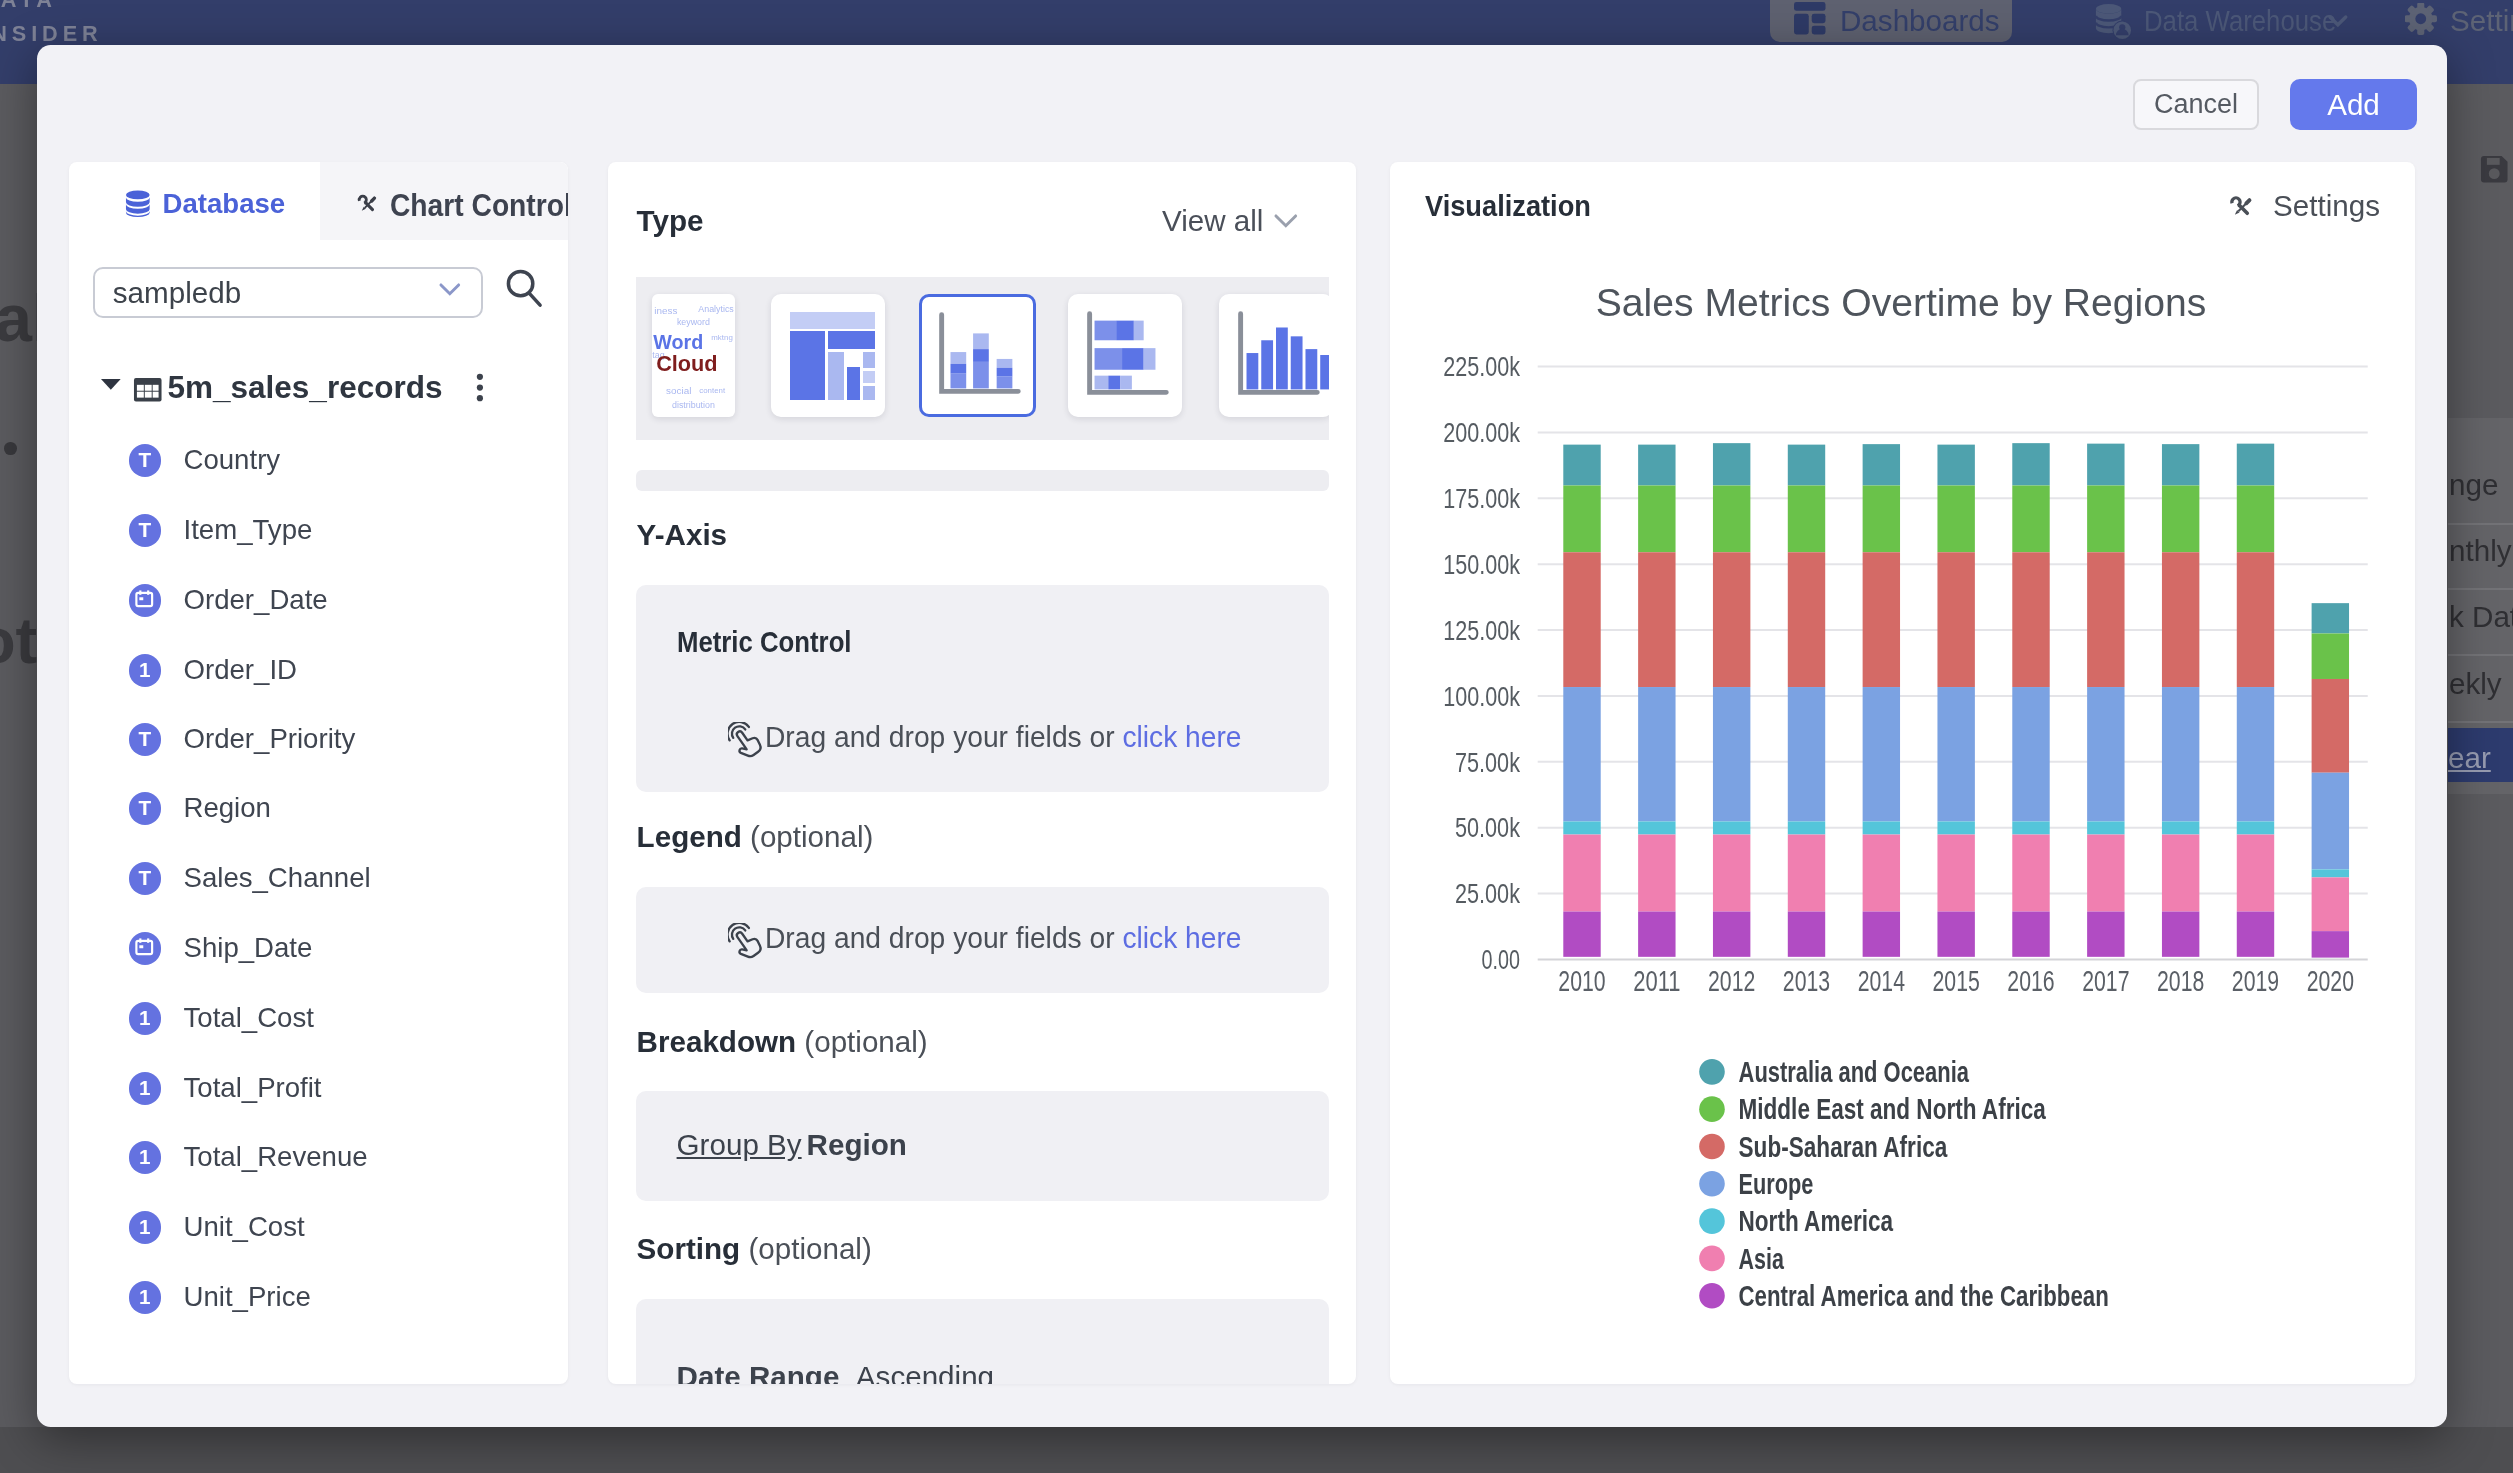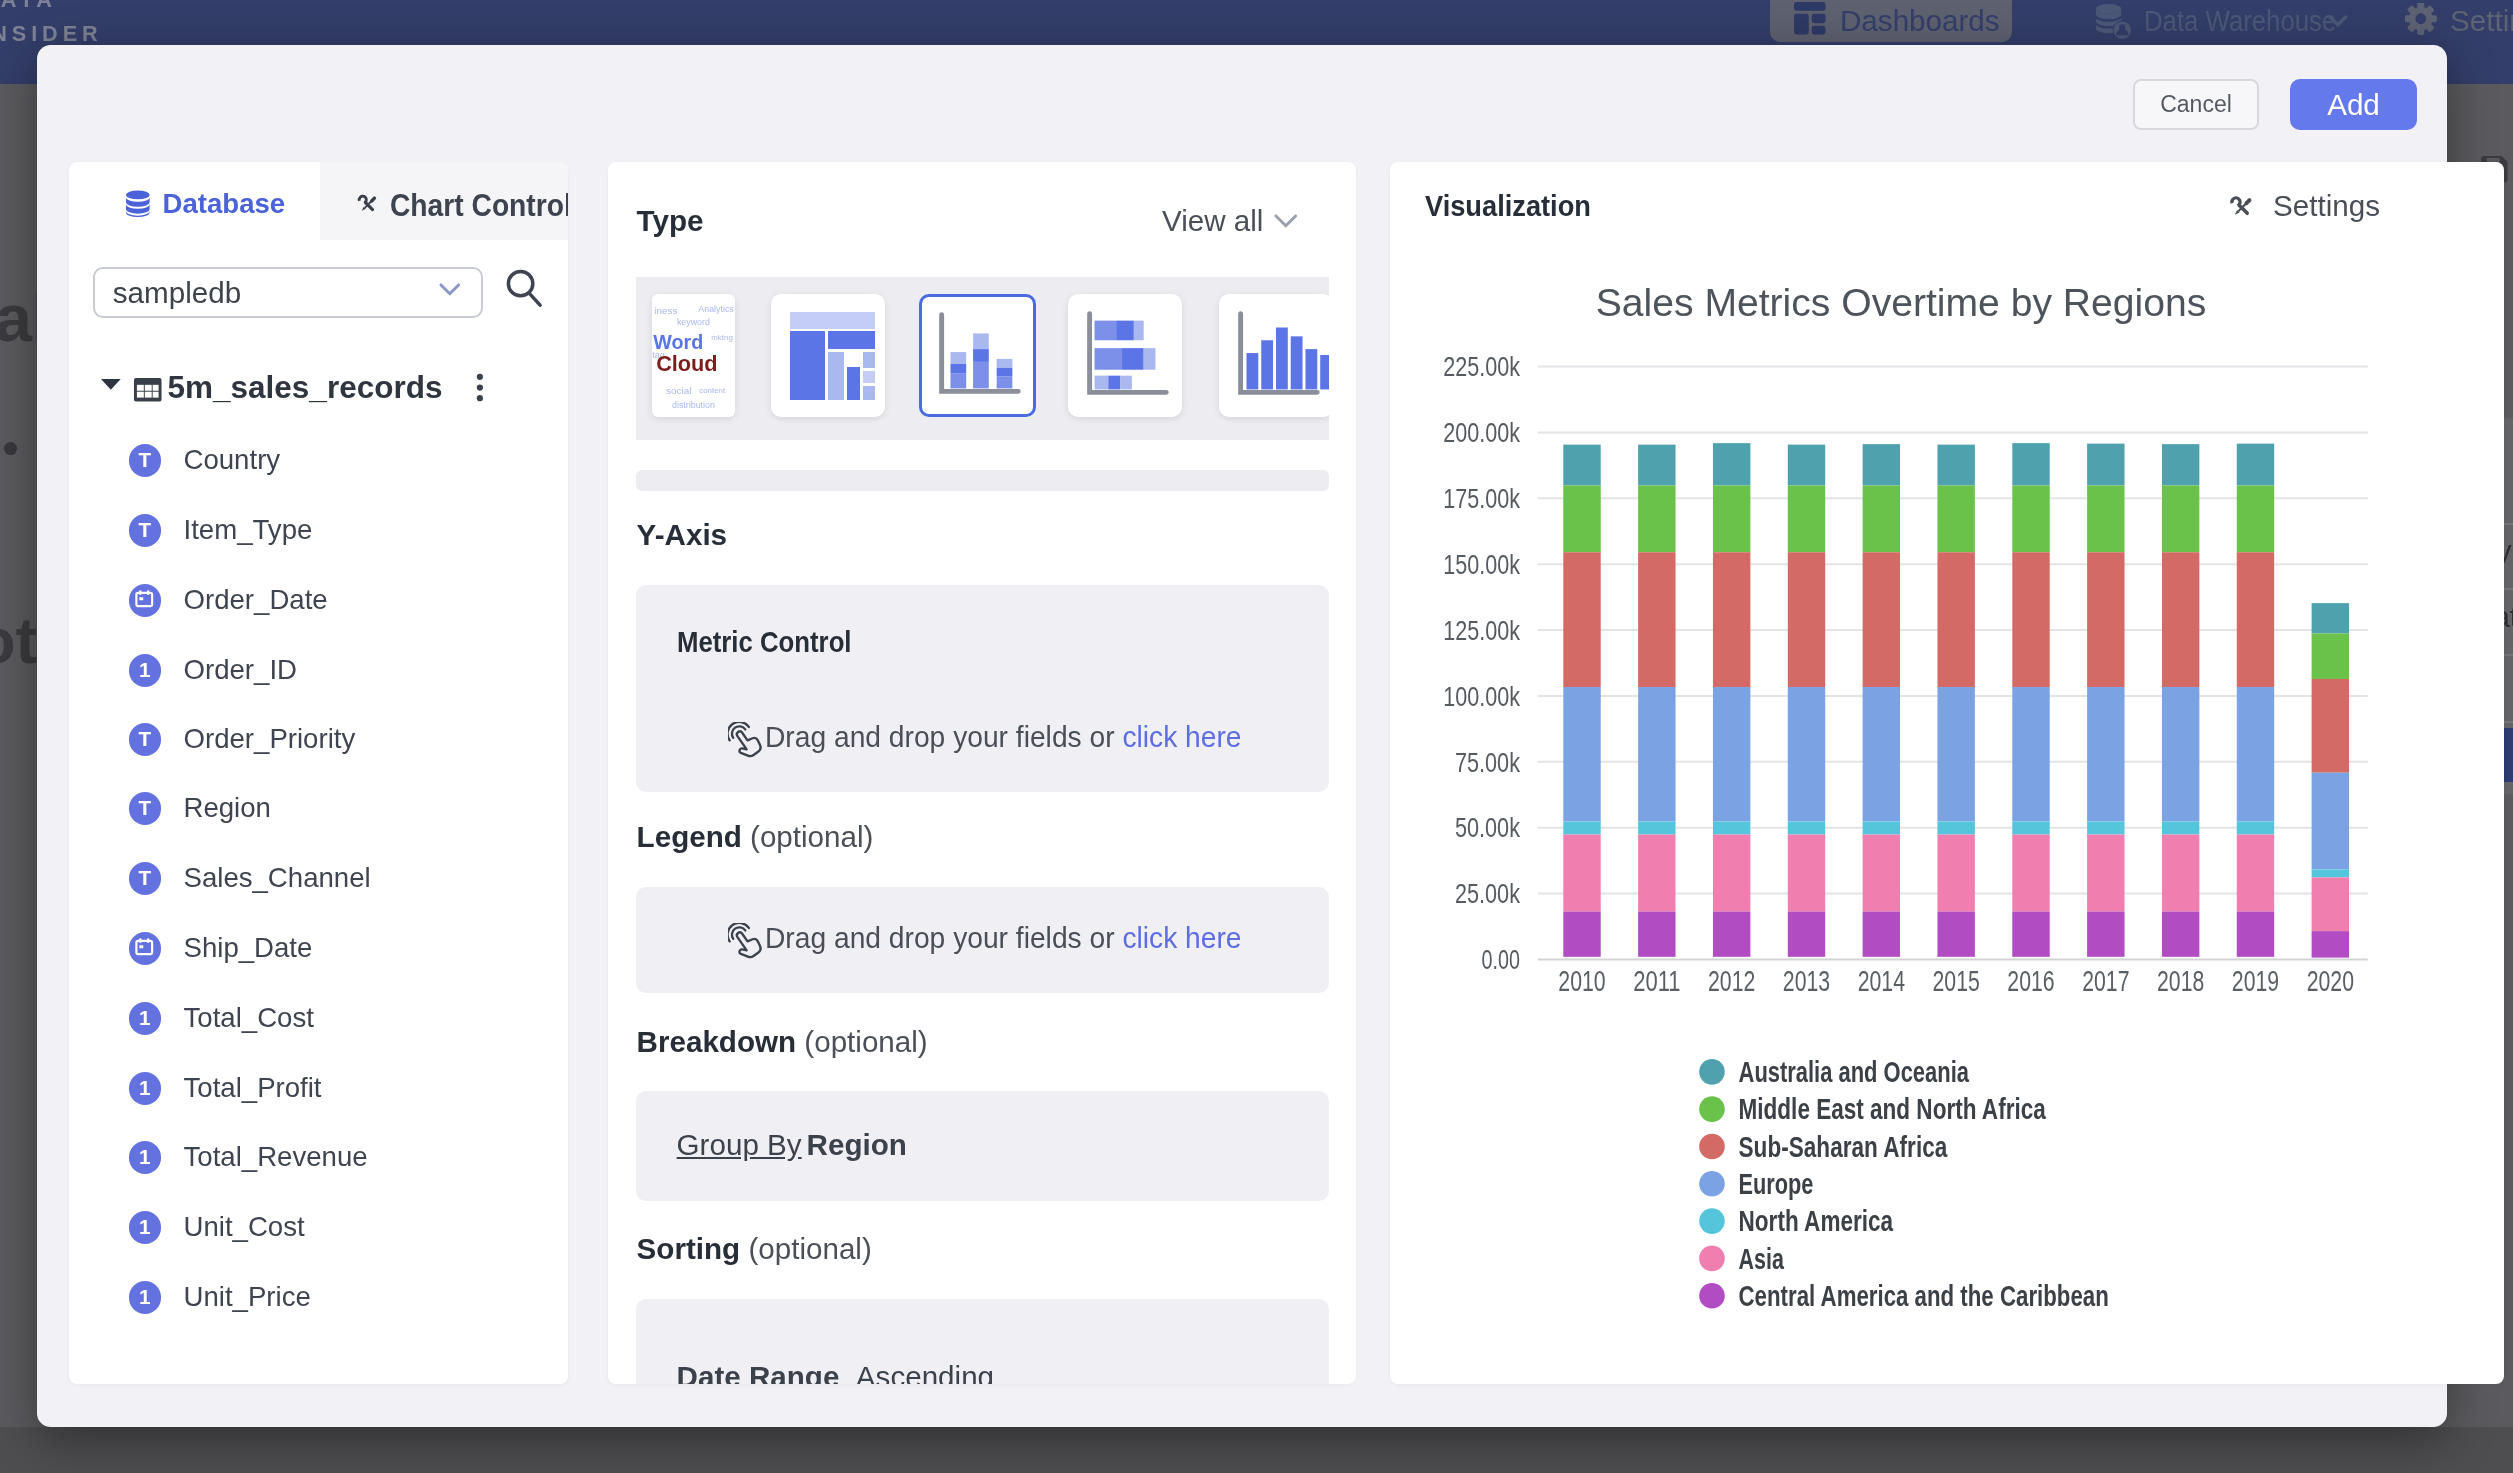--- a/index.html
+++ b/index.html
@@ -15,26 +15,26 @@
   .dim-bottom { left:0; top:1427px; width:2514px; height:46px; background:#4e4e51; }
   .bigtxt { color:#3b3b3f; font-weight:bold; }
   .menu { left:2448px; top:418px; width:66px; height:376px; background:#646468; }
   .menurow { position:absolute; left:1px; white-space:nowrap; width:79px; color:#2f2f33; font-size:29.6px; }
   .mline { position:absolute; left:0; width:66px; height:2px; background:#737377; }
   .menusel { position:absolute; left:0; top:310px; width:66px; white-space:nowrap; height:54px; background:#2d3b6e; color:#979cb1; font-size:29.6px; }
 
   
   .modal { left:37px; top:45px; width:2410px; height:1382px; background:#f2f2f6; border-radius:13.8px; box-shadow:0 11.8px 47px rgba(0,0,0,.4); }
   .mtitle { left:31.5px; top:19.7px; font-size:55px; color:#43464d; }
-  .btn-cancel { left:2096px; top:34px; width:126px; height:51px; border:2px solid #d9d9dd; border-radius:7.9px; background:#f7f7fa; color:#555a62; font-size:23px; line-height:47px; text-align:center; }
+  .btn-cancel { left:2096px; top:34px; width:126px; height:51px; border:2px solid #d9d9dd; border-radius:7.9px; background:#f7f7fa; color:#555a62; font-size:27px; line-height:47px; text-align:center; }
   .btn-add { left:2253px; top:34px; width:127px; height:51px; border-radius:9.9px; background:#6479ec; color:#fff; font-size:29.6px; line-height:51px; text-align:center; }
   .card { background:#fff; border-radius:7.9px; box-shadow:0 1px 3.9px rgba(20,20,43,.05); }
   .card-l { left:31.5px; top:117px; width:499px; height:1222px; overflow:hidden; }
   .card-m { left:571px; top:117px; width:748px; height:1222px; overflow:hidden; }
-  .card-r { left:1353px; top:117px; width:1114px; height:1222px; overflow:hidden;text-decoration:underline; }
+  .card-r { left:1353px; top:117px; width:1025px; height:1222px; overflow:hidden;text-decoration:underline; }
 
   
   .tabgray { left:251px; top:0; width:248px; height:78px; background:#f5f5f8; border-radius:0 7.9px 0 0; }
   .dbtab { color:#4b62d8; font-weight:bold; font-size:27.6px; white-space:nowrap; }
   .searchbox { left:24.6px; top:105px; width:390px; height:51px; border:2px solid #c8cbd4; border-radius:9.9px; background:#fff; color:#3d434b; font-size:29.6px; line-height:47px; padding-left:17.7px; }
   .fieldrow { position:absolute; left:0; width:499px; height:49px; }
   .ficon { position:absolute; left:60px; top:0; width:32.5px; height:32.5px; border-radius:50%; background:#6472e0; color:#fff; text-align:center; }
   .ficon span { font-size:20.7px; font-weight:bold; line-height:32.5px; }
   .ftext { position:absolute; left:115px; top:1px; font-size:27.6px; color:#3f4550; line-height:30.5px; }
 

